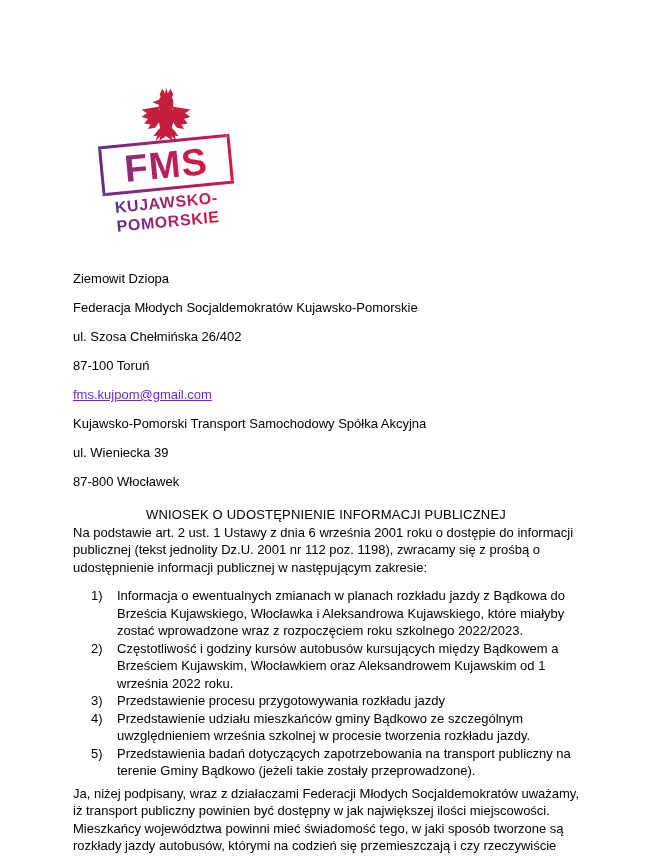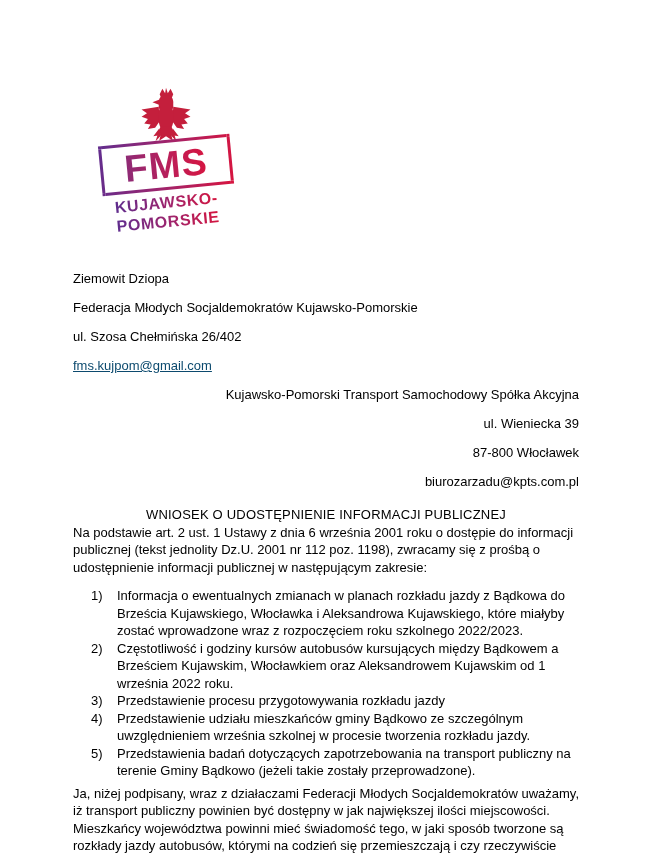--- a/index.html
+++ b/index.html
@@ -34,22 +34,22 @@
     transform: rotate(-5.5deg); transform-origin: left top;
     font-weight: bold; font-size: 16px; line-height: 19px; letter-spacing: 0.6px;
     background: linear-gradient(90deg, #5f2d8e 0%, #a1246b 55%, #d5163f 100%);
     -webkit-background-clip: text; background-clip: text; color: transparent;
     white-space: nowrap;
   }
 
   
   .content { padding: 258px 72px 0 73px; font-size: 13px; line-height: 17.5px; }
   .addr-line { line-height: 17px; margin-top: 12px; }
-  .sender a { color: #0c4a6e; text-decoration: underline; cursor: pointer; }
-  .recipient { margin-top: 8px; text-align: right; }
+  .sender a { color: #6d28d9; text-decoration: underline; cursor: pointer; }
+  .recipient { margin-top: 8px; text-align: left; }
   .title { margin-top: 16px; text-align: center; letter-spacing: 0.2px; }
   .intro { }
   .list { margin-top: 11px; }
   .list-item { display: flex; }
   .list-item .num { flex: 0 0 26px; margin-left: 18px; }
   .list-item .txt { flex: 1 1 auto; }
   .just { margin-top: 5px; }
   .just-heading { font-weight: bold; }
 </style>
 </head>
@@ -81,30 +81,30 @@
       <div>POMORSKIE</div>
     </div>
   </div>
 
   <div class="content">
 
     <div class="sender">
       <div class="addr-line">Ziemowit Dziopa</div>
       <div class="addr-line">Federacja Młodych Socjaldemokratów Kujawsko-Pomorskie</div>
       <div class="addr-line">ul. Szosa Chełmińska 26/402</div>
+      <div class="addr-line">87-100 Toruń</div>
       <div class="addr-line">
         <a>fms.kujpom@gmail.com</a>
       </div>
     </div>
 
     <div class="recipient">
       <div class="addr-line">Kujawsko-Pomorski Transport Samochodowy Spółka Akcyjna</div>
       <div class="addr-line">ul. Wieniecka 39</div>
       <div class="addr-line">87-800 Włocławek</div>
-      <div class="addr-line">biurozarzadu@kpts.com.pl</div>
     </div>
 
     <div class="title">WNIOSEK O UDOSTĘPNIENIE INFORMACJI PUBLICZNEJ</div>
 
     <div class="intro">Na podstawie art. 2 ust. 1 Ustawy z dnia 6 września 2001 roku o dostępie do informacji publicznej (tekst jednolity Dz.U. 2001 nr 112 poz. 1198), zwracamy się z prośbą o udostępnienie informacji publicznej w następującym zakresie:</div>
 
     <div class="list">
       <div class="list-item">
         <span class="num">1)</span>
         <span class="txt">Informacja o ewentualnych zmianach w planach rozkładu jazdy z Bądkowa do Brześcia Kujawskiego, Włocławka i Aleksandrowa Kujawskiego, które miałyby zostać wprowadzone wraz z rozpoczęciem roku szkolnego 2022/2023.</span>

